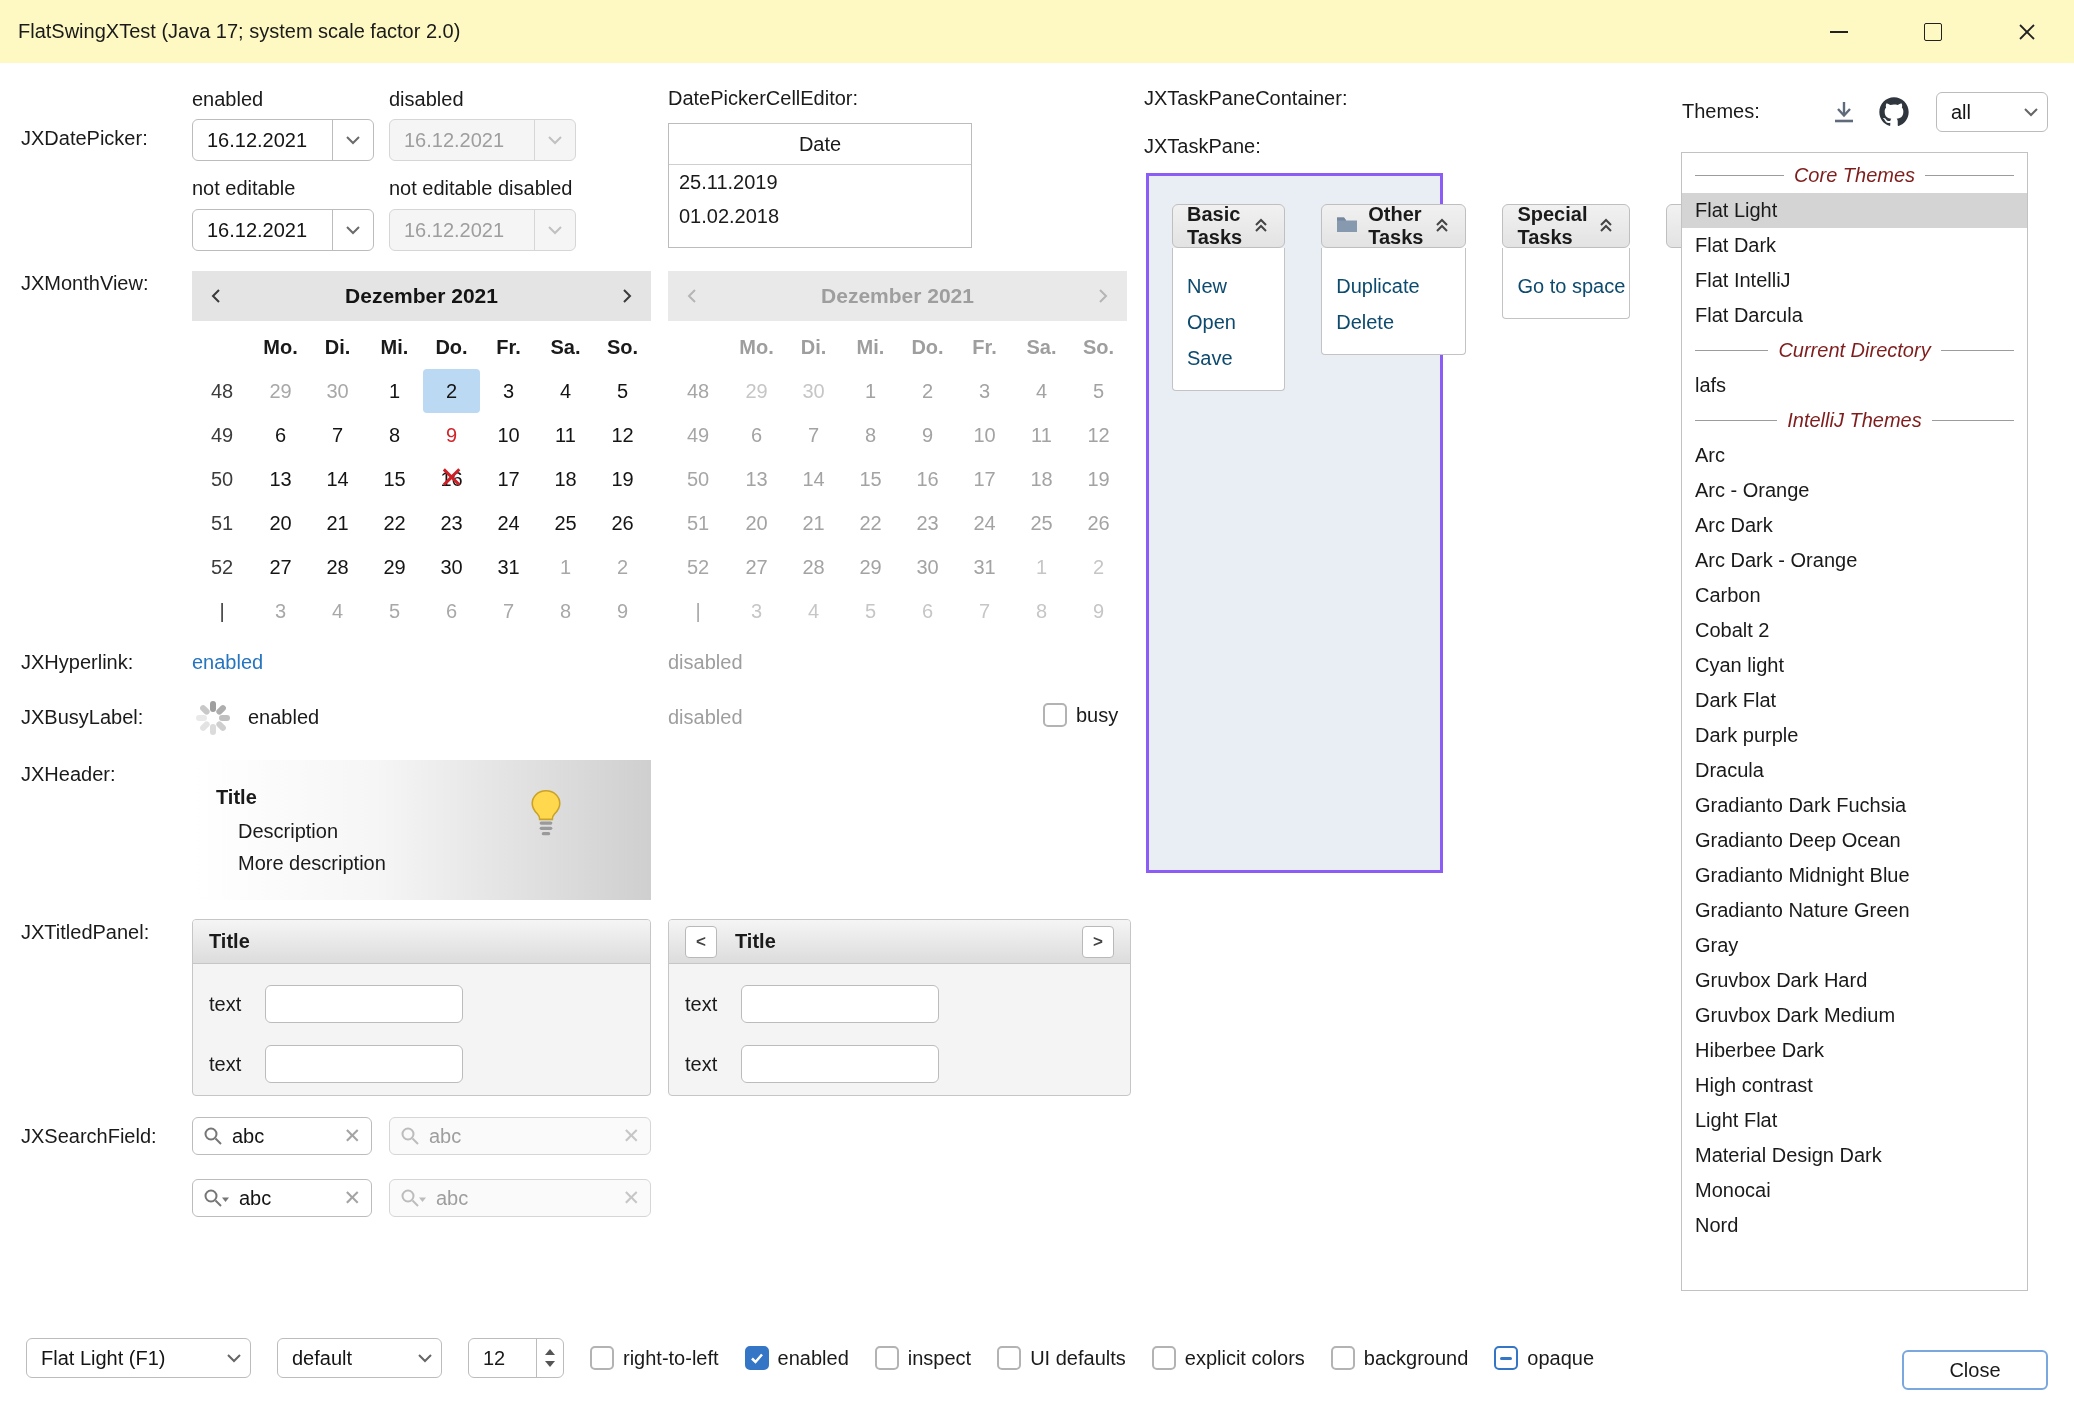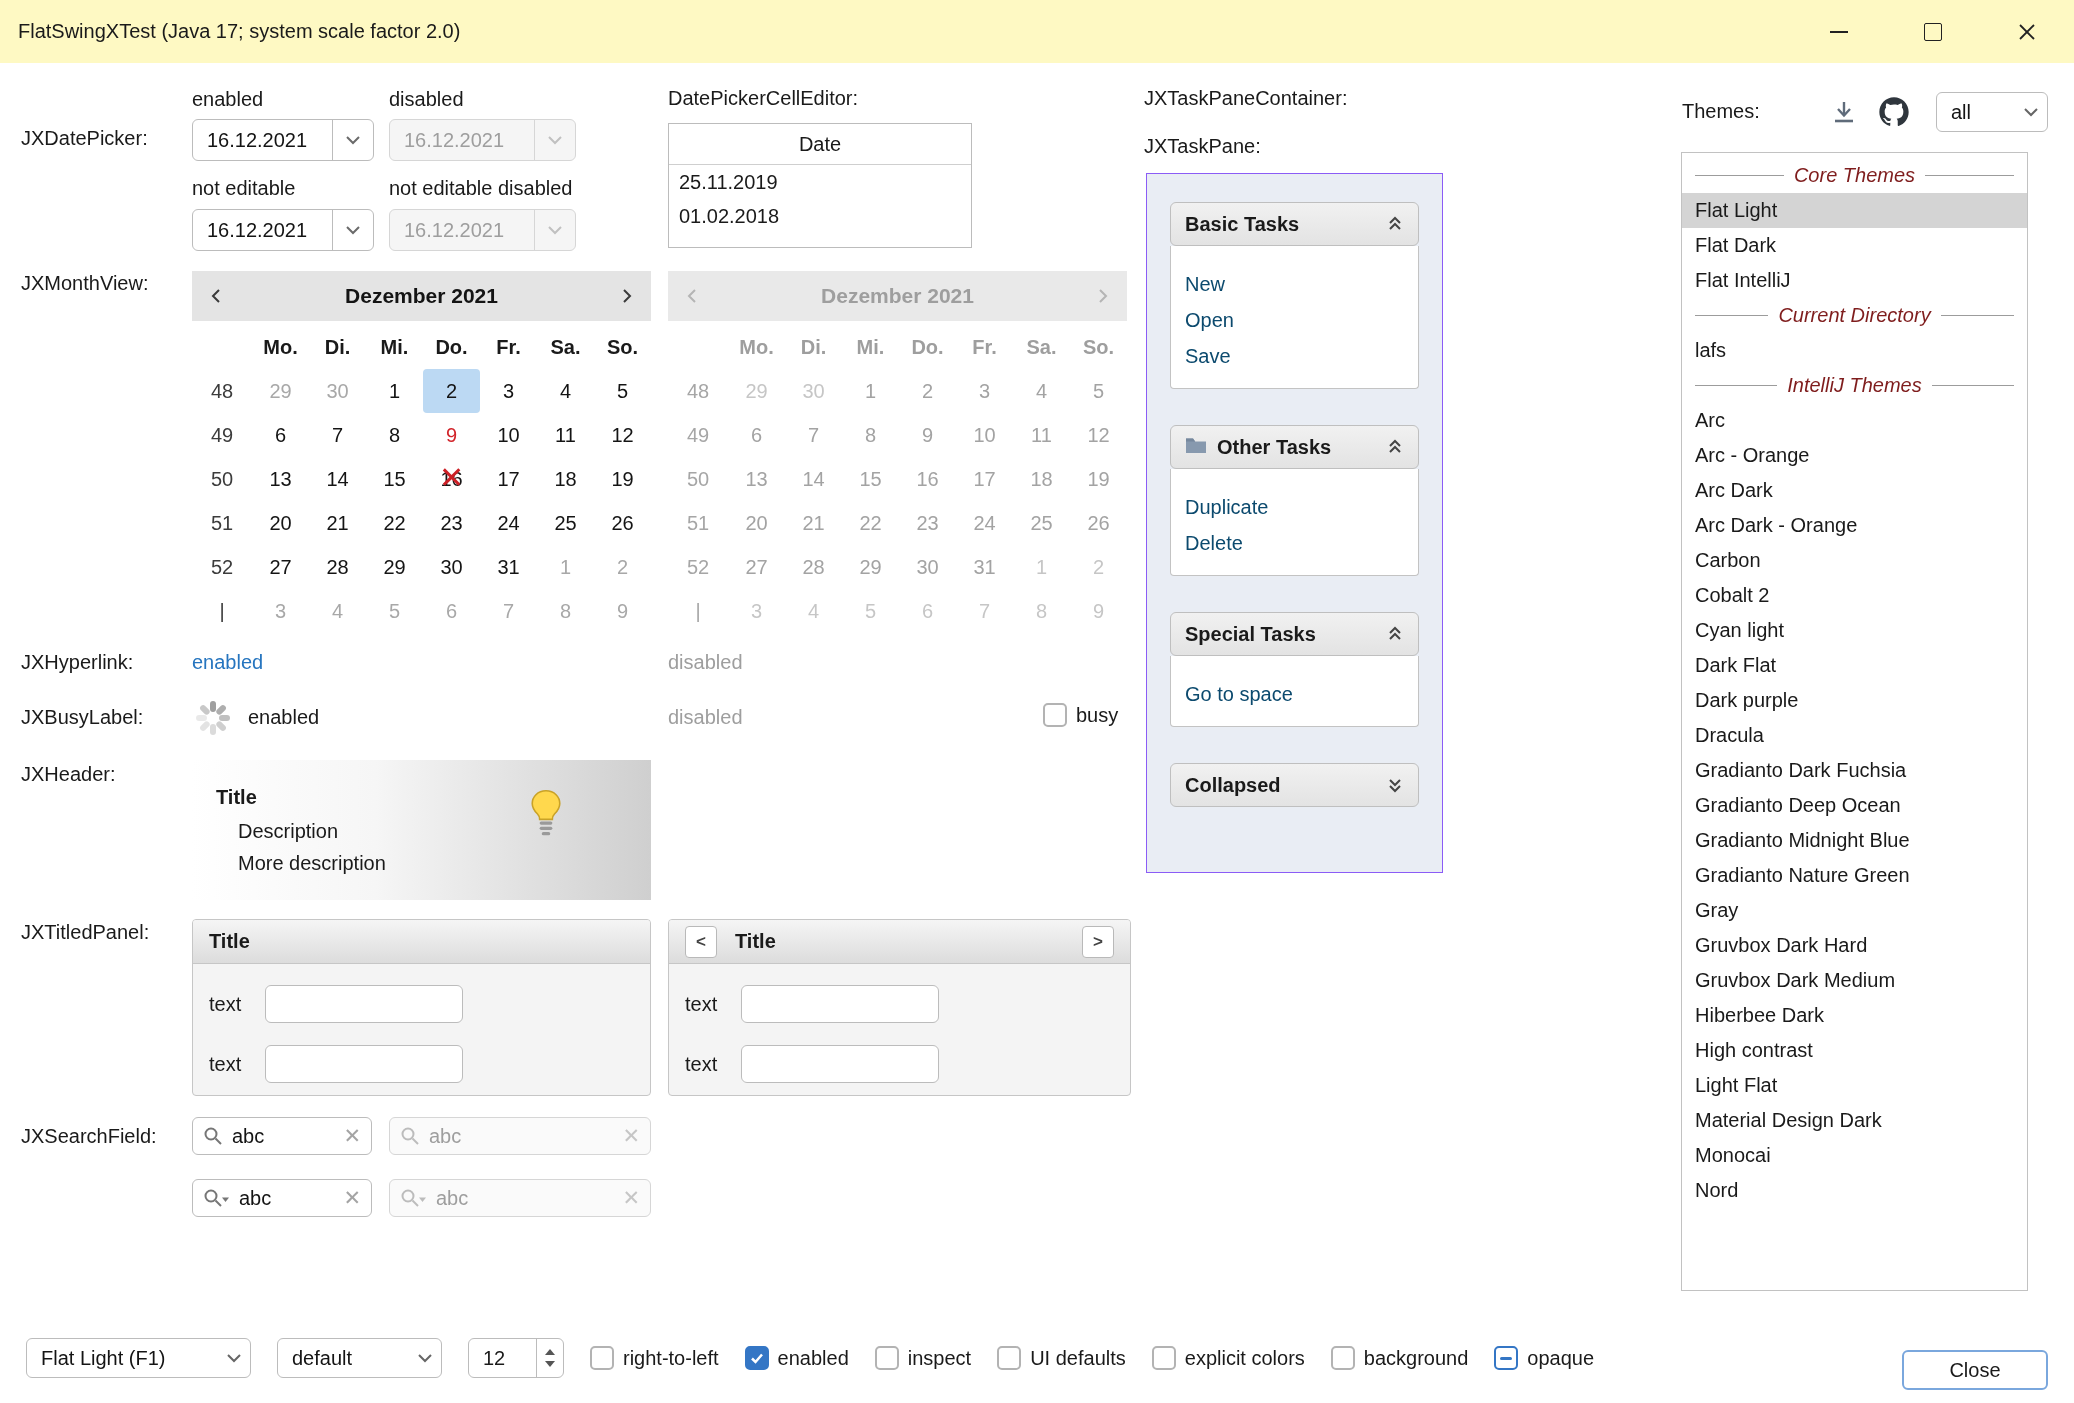--- a/index.html
+++ b/index.html
@@ -84,22 +84,22 @@
   .search{position:absolute;height:38px;background:#fff;border:1px solid #bcbcbc;border-radius:6px;
           display:flex;align-items:center;padding:0 10px;box-sizing:border-box;gap:9px;color:#767676;}
   .search .val{flex:1;color:#141414;}
   .search .clear{color:#a4a4a4;font-size:21px;}
   .search.dis{background:#fafafa;border-color:#d6d6d6;color:#bcbcbc;}
   .search.dis .val{color:#9e9e9e;}
   .search.dis .clear{color:#c6c6c6;}
 
   
   .taskcontainer{position:absolute;left:1146px;top:173px;width:297px;height:700px;background:#e9edf4;
-                 border:1px solid #8b5cf6;box-sizing:border-box;padding:28px 23px;display:flex;
-                 flex-direction:column;gap:36px;}
+                 border:3px solid #8b5cf6;box-sizing:border-box;padding:28px 23px;display:flex;
+                 flex-direction:row;gap:36px;}
   .tpn-header{height:44px;background:linear-gradient(#f1f1f1,#e3e3e3);border:1px solid #bfbfbf;
               border-radius:6px;display:flex;align-items:center;padding:0 14px;box-sizing:border-box;
               font-weight:bold;gap:10px;}
   .tpn-chevron{margin-left:auto;display:flex;align-items:center;color:#444;}
   .tpn-body{background:#fff;border:1px solid #c3c3c3;border-top:none;border-radius:0 0 4px 4px;
             padding:20px 0 14px 14px;}
   .tpn-link{height:36px;display:flex;align-items:center;color:#0c4a6e;}
 
   
   .theme-toolbar-icon{position:absolute;display:flex;align-items:center;justify-content:center;}
@@ -553,20 +553,21 @@
 
   <div class="themelist" id="themelist">
       <div class="theme-sep">
         <span class="sep-line"></span>
         <span class="sep-label">Core Themes</span>
         <span class="sep-line"></span>
       </div>
       <div class="theme-item selected">Flat Light</div>
       <div class="theme-item">Flat Dark</div>
       <div class="theme-item">Flat IntelliJ</div>
+      <div class="theme-item">Flat Darcula</div>
       <div class="theme-sep">
         <span class="sep-line"></span>
         <span class="sep-label">Current Directory</span>
         <span class="sep-line"></span>
       </div>
       <div class="theme-item">lafs</div>
       <div class="theme-sep">
         <span class="sep-line"></span>
         <span class="sep-label">IntelliJ Themes</span>
         <span class="sep-line"></span>

